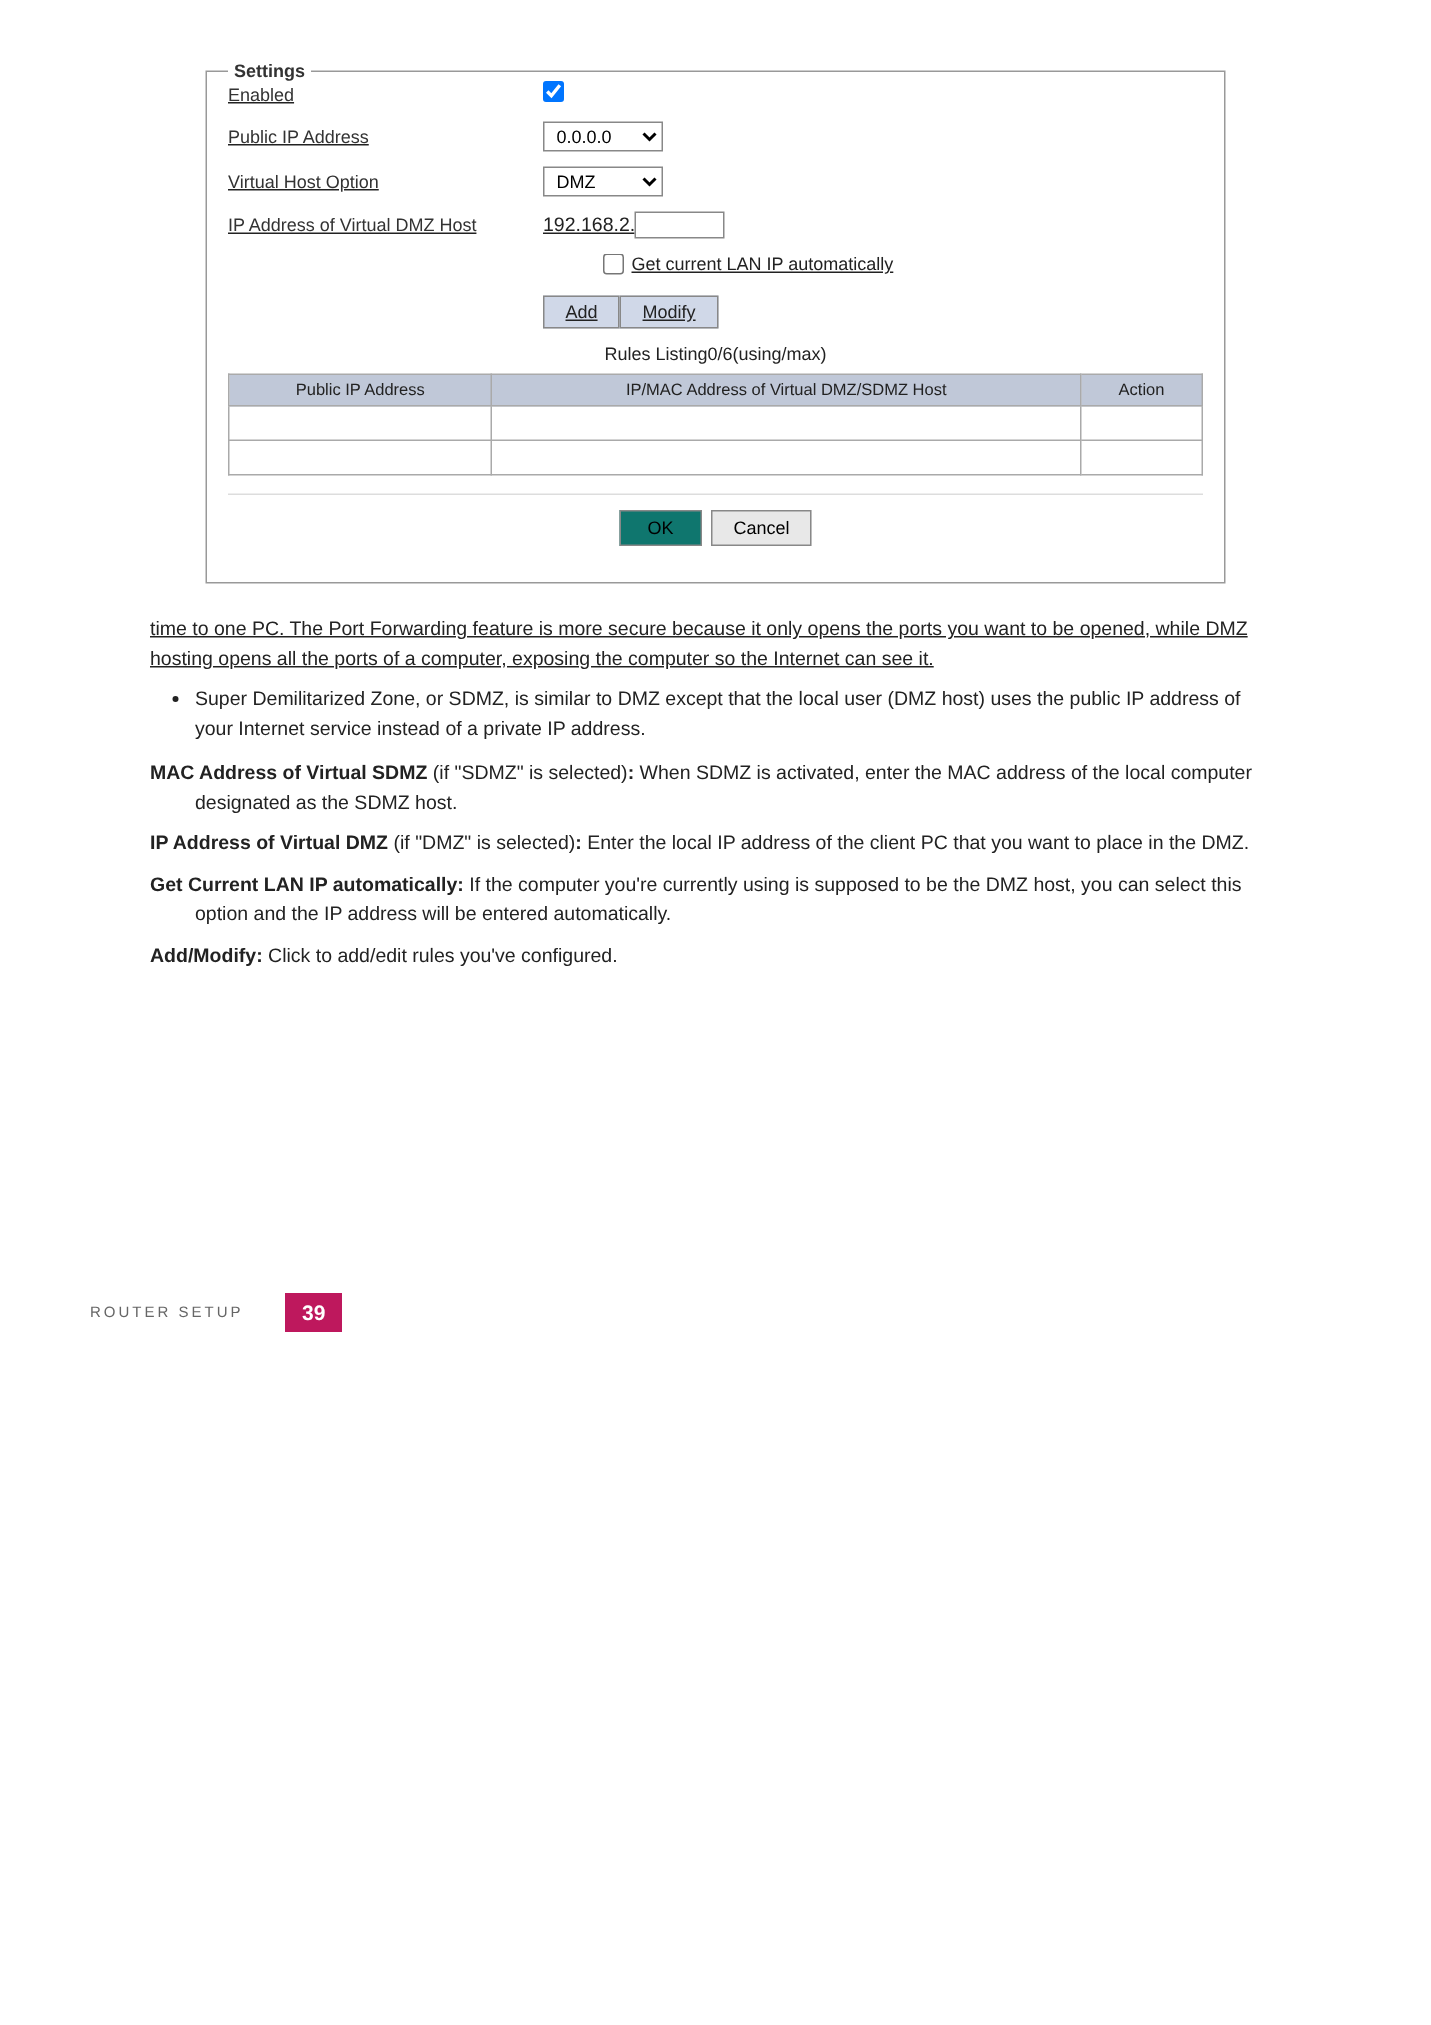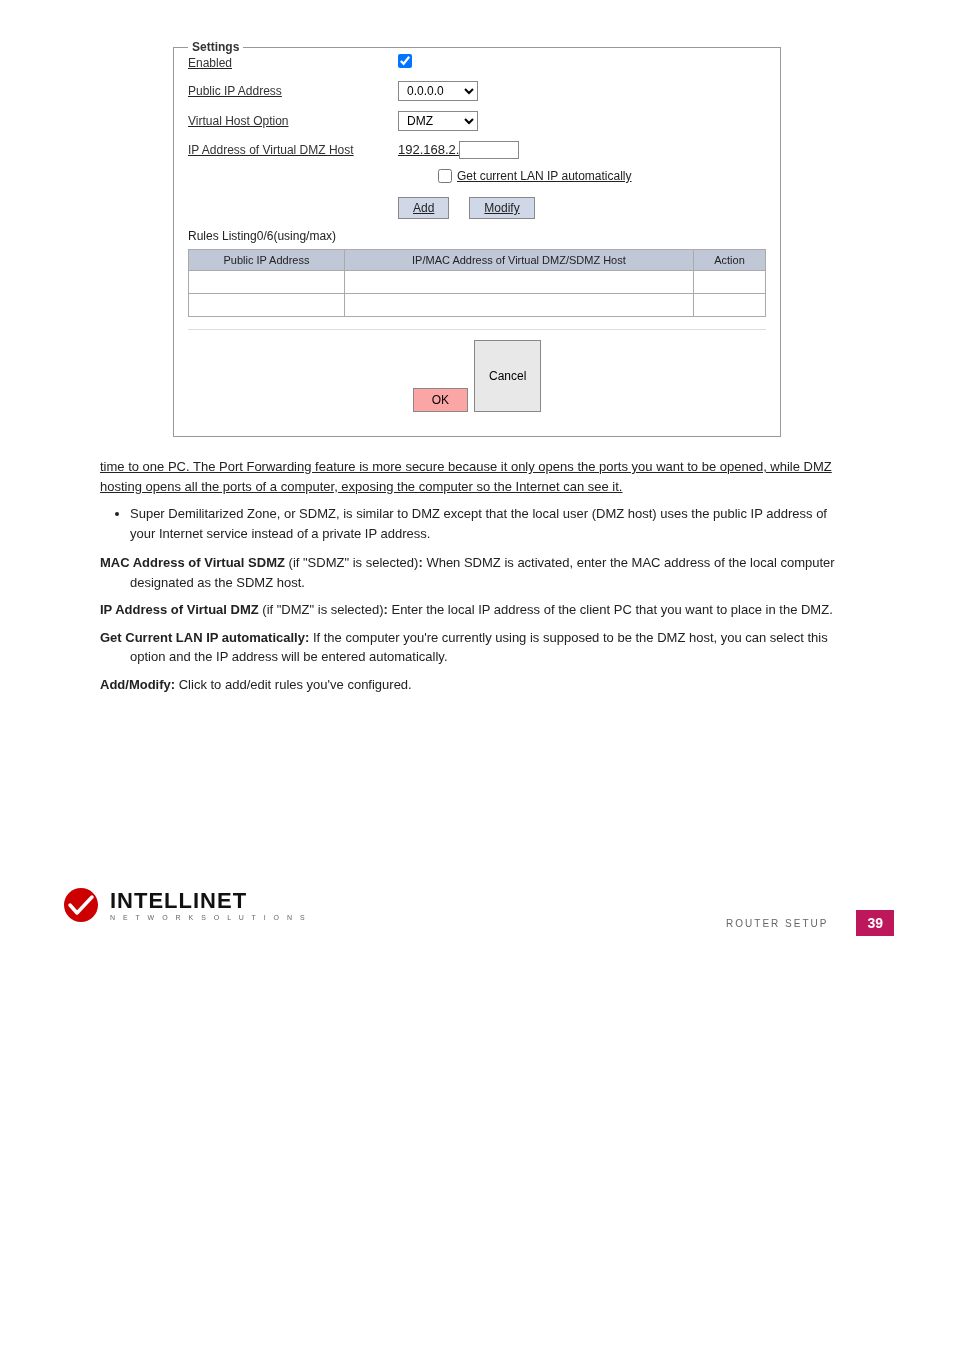--- a/index.html
+++ b/index.html
@@ -45,36 +45,36 @@
     }
     .checkbox-label {
       display: flex;
       align-items: center;
       font-size: 12px;
       gap: 5px;
       padding-left: 40px;
     }
     .btn-row {
       display: flex;
-      gap: 20px;
+      gap: 0;
       margin-top: 4px;
     }
     .btn {
       font-size: 12px;
       padding: 3px 14px;
       border: 1px solid #888;
       background: #d0d8e8;
       cursor: pointer;
       color: #222;
     }
 
     
     .rules-header {
       display: flex;
-      justify-content: flex-start;
+      justify-content: center;
       align-items: center;
       font-size: 12px;
       margin-top: 6px;
       margin-bottom: 6px;
     }
     .rules-table {
       width: 100%;
       border-collapse: collapse;
     }
     .rules-table th {
@@ -95,26 +95,25 @@
     
     .ok-cancel-row {
       display: flex;
       justify-content: center;
       gap: 6px;
       margin-top: 12px;
       padding: 10px 0;
       border-top: 1px solid #ddd;
     }
     .btn-ok {
-      background: #fca5a5;
+      background: #0f766e;
       font-size: 12px;
       padding: 4px 18px;
       border: 1px solid #888;
       cursor: pointer;
-      margin-top: 48px;
     }
     .btn-cancel {
       background: #e8e8e8;
       font-size: 12px;
       padding: 4px 14px;
       border: 1px solid #888;
       cursor: pointer;
     }
 
     
@@ -145,21 +144,21 @@
     }
     .term-block .term {
       font-weight: bold;
     }
 
     
     .settings-fieldset {
       border: 1px solid #999;
       padding: 0 14px 14px 14px;
       margin: 20px auto;
-      width: 608px;
+      width: 680px;
       background: #fff;
     }
     .settings-legend {
       font-size: 12px;
       font-weight: bold;
       color: #333;
       padding: 0 4px;
     }
   </style>
 </head>
@@ -280,30 +279,19 @@
 
   <div class="term-block">
     <span class="term">Add/Modify:</span>
     <span> Click to add/edit rules you've configured.</span>
   </div>
 </div>
 
 <div style="position:relative; margin-top: 180px;">
   <div style="display:flex; align-items:center; justify-content:space-between; padding: 0 20px 20px 20px;">
 
-    <div style="display:flex; align-items:center; gap:8px;">
-
-      <svg width="42" height="36" viewBox="0 0 42 36">
-        <circle cx="21" cy="18" r="17" fill="#cc0000"></circle>
-        <polyline points="10,18 17,26 32,10" fill="none" stroke="white" stroke-width="3.5" stroke-linecap="round" stroke-linejoin="round"></polyline>
-      </svg>
-      <div>
-        <div style="font-size:22px; font-weight:bold; letter-spacing:1px; color:#111; line-height:1.1;">INTELLINET</div>
-        <div style="font-size:7px; letter-spacing:3px; color:#666; margin-top:1px;">N E T W O R K   S O L U T I O N S</div>
-      </div>
-    </div>
 
     <div style="display:flex; align-items:center; gap:28px;margin-top:36px;">
       <span style="font-size:10px; letter-spacing:2px; color:#666;">ROUTER SETUP</span>
       <span style="background:#be185d; color:#fff; font-size:14px; font-weight:bold; padding:5px 11px;">39</span>
     </div>
   </div>
 </div>
 
 </body></html>

